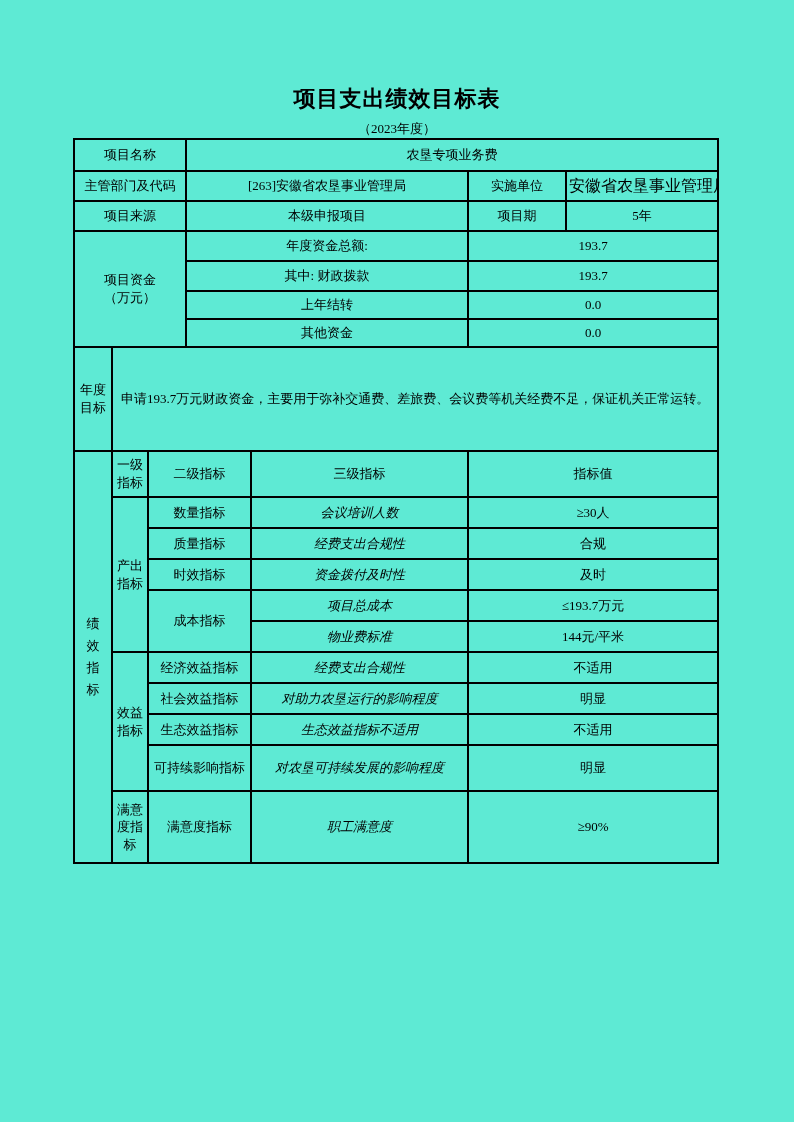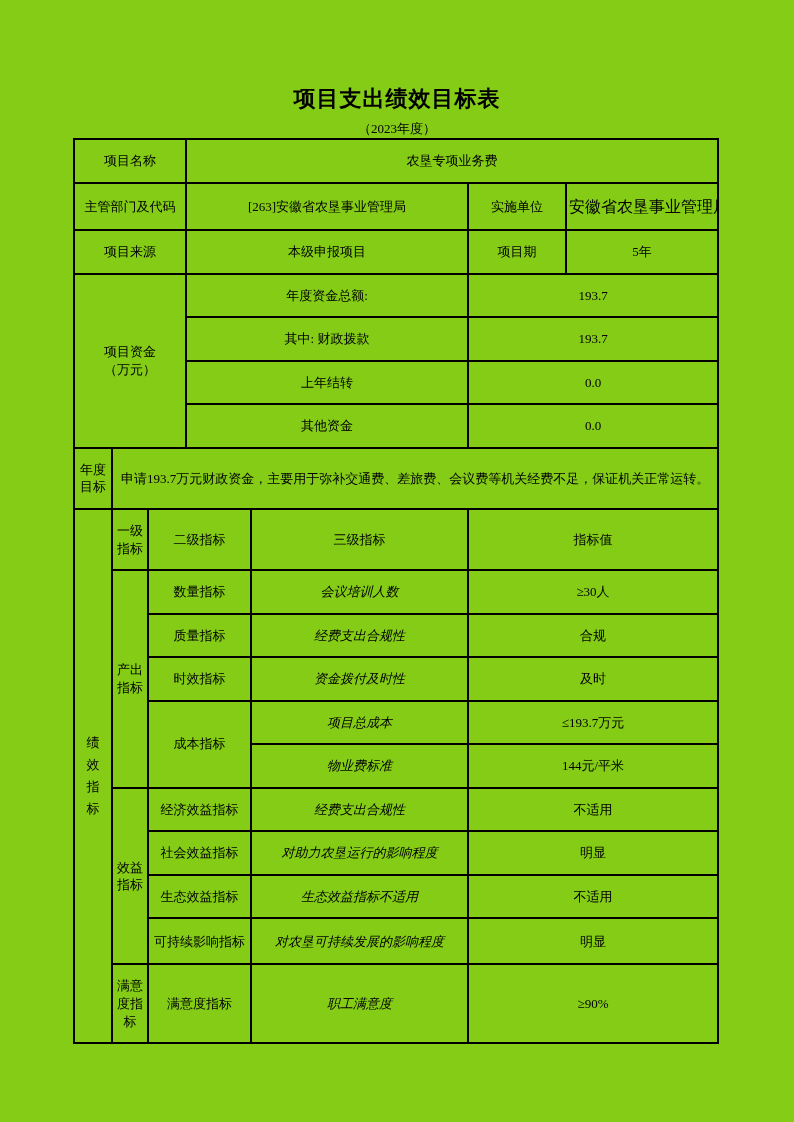--- a/index.html
+++ b/index.html
@@ -1,19 +1,19 @@
 <!DOCTYPE html>
 <html><head>
 <meta charset="utf-8">
 <style>
   html,body{margin:0;padding:0;background:#ffffff;}
   .page{
     position:relative;
     width:794px;height:1122px;
-    background:#84cc16;
+    background:#5eead4;
     font-family:"Liberation Serif","DejaVu Serif",serif;
     color:#000;
     overflow:hidden;
   }
   .doc-title{
     position:absolute;top:84px;left:0;width:794px;
     text-align:center;
     font-family:"Liberation Sans","DejaVu Sans",sans-serif;
     font-size:22px;font-weight:bold;letter-spacing:1px;
   }
@@ -22,21 +22,21 @@
     text-align:center;font-size:13px;
   }
   table.main{
     position:absolute;top:138px;left:73px;
     width:644px;
     border-collapse:collapse;table-layout:fixed;
     font-size:13px;
   }
   table.main td{
     border:2px solid #000;
-    padding:12px 2px;
+    padding:0 2px;
     text-align:center;
     vertical-align:middle;
     overflow:hidden;
     line-height:1.35;
   }
   td.lab{text-align:center;}
   td.left{text-align:left;padding-left:8px;}
   td.indent{text-align:left;padding-left:32px;}
   td.num{text-align:right;padding-right:4px;}
   td.l3{text-align:left;padding-left:4px;font-style:italic;}
@@ -103,21 +103,21 @@
     </tr>
     <tr style="height:28px">
       <td colspan="2" class="indent">上年结转</td>
       <td colspan="2" class="num">0.0</td>
     </tr>
     <tr style="height:28px">
       <td colspan="2" class="indent">其他资金</td>
       <td colspan="2" class="num">0.0</td>
     </tr>
 
-    <tr style="height:60px">
+    <tr style="height:104px">
       <td class="lab wrap2">年度目标</td>
       <td colspan="6" class="goal-text">申请193.7万元财政资金，主要用于弥补交通费、差旅费、会议费等机关经费不足，保证机关正常运转。</td>
     </tr>
 
     <tr style="height:46px">
       <td rowspan="11" class="vert">
         <span class="vtext">绩效指标</span>
       </td>
       <td class="wrap2">一级指标</td>
       <td colspan="2">二级指标</td>

